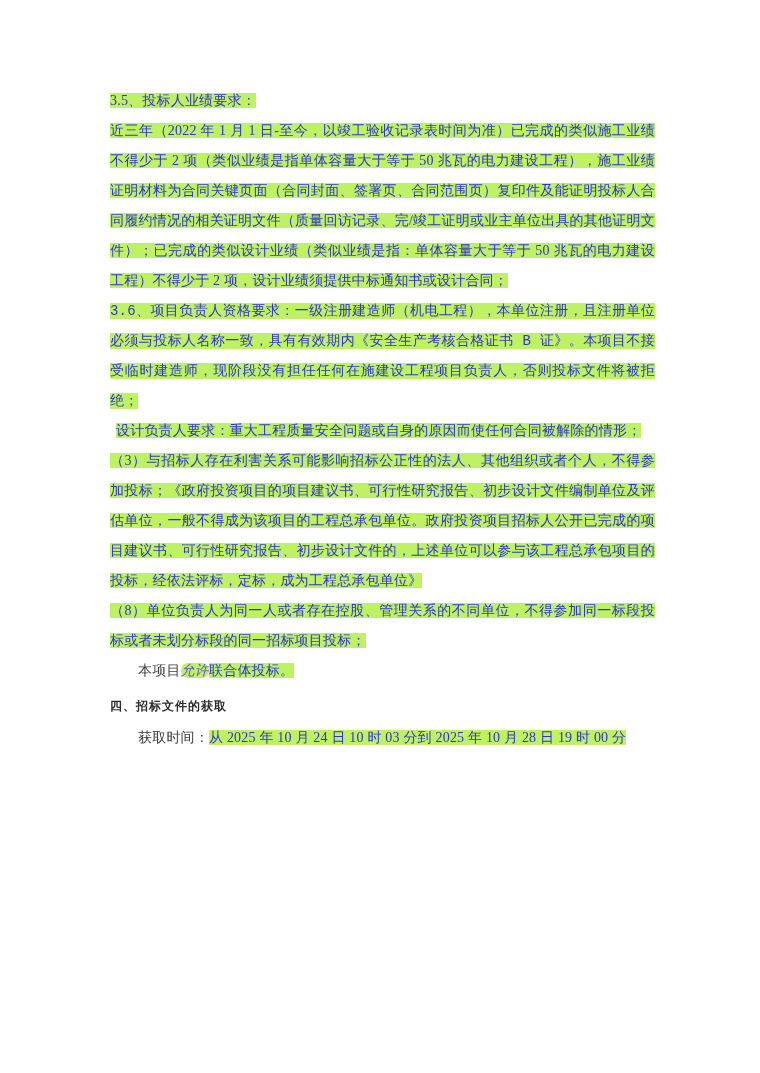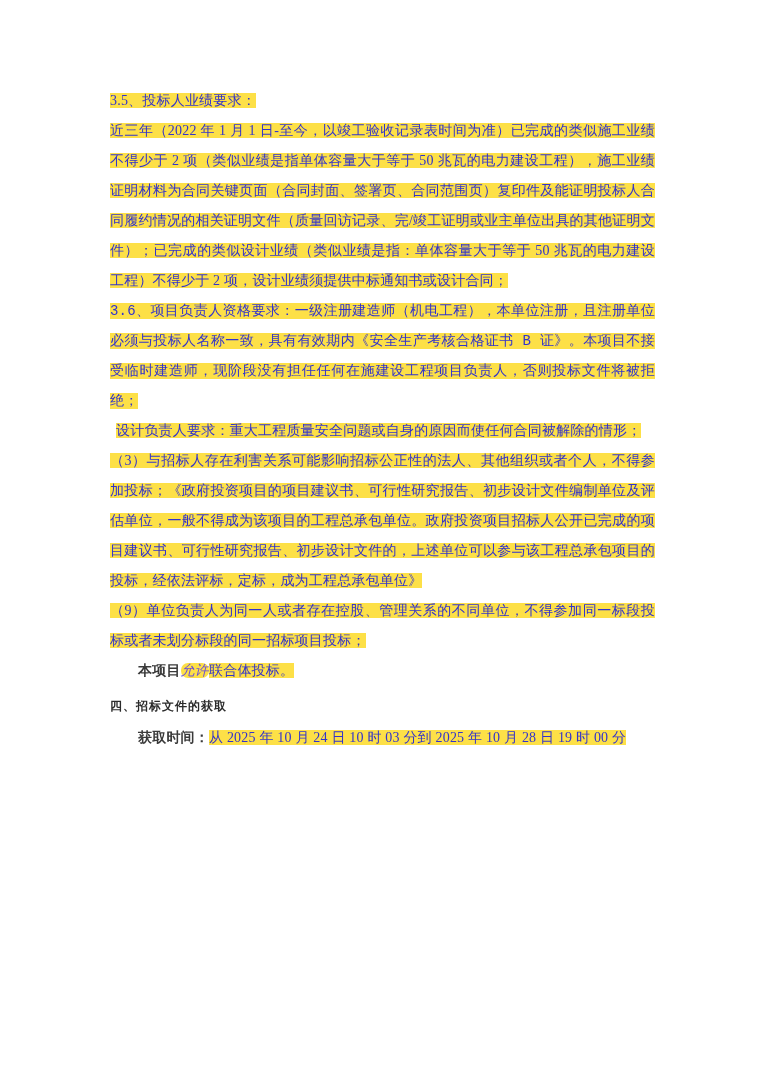--- a/index.html
+++ b/index.html
@@ -23,22 +23,22 @@
     line-height: 30px;
     text-align: justify;
     color: #3a3a3a;
     letter-spacing: 0.2px;
   }
   .doc p {
     margin: 0;
     padding: 0;
   }
   .blue { color: #3233cc; }
-  .hl { background-color: #fde047; }
-  .black { color: #3a3a3a; font-weight: bold; }
+  .hl { background-color: #bef264; }
+  .black { color: #3a3a3a; }
   .allow {
     font-style: italic;
     color: #6b4fd8;
     border-radius: 7px;
   }
   .para-36 { margin-top: 6px; font-family: Liberation Mono, monospace; }
   .indent-small { text-indent: 6px; }
   .indent { text-indent: 28px; }
   h2 {
     font-family: "Liberation Sans", "DejaVu Sans", sans-serif;
@@ -60,21 +60,21 @@
 
   <p><span class="blue hl">近三年（2022 年 1 月 1 日-至今，以竣工验收记录表时间为准）已完成的类似施工业绩不得少于 2 项（类似业绩是指单体容量大于等于 50 兆瓦的电力建设工程），施工业绩证明材料为合同关键页面（合同封面、签署页、合同范围页）复印件及能证明投标人合同履约情况的相关证明文件（质量回访记录、完/竣工证明或业主单位出具的其他证明文件）；已完成的类似设计业绩（类似业绩是指：单体容量大于等于 50 兆瓦的电力建设工程）不得少于 2 项，设计业绩须提供中标通知书或设计合同；</span></p>
 
   <p class="para-36"><span class="blue hl">3.6、项目负责人资格要求：一级注册建造师（机电工程），本单位注册，且注册单位必须与投标人名称一致，具有有效期内《安全生产考核合格证书 B 证》。本项目不接受临时建造师，现阶段没有担任任何在施建设工程项目负责人，否则投标文件将被拒绝；</span></p>
 
   <p class="indent-small"><span class="blue hl">设计负责人要求：重大工程质量安全问题或自身的原因而使任何合同被解除的情形；</span></p>
 
 
   <p><span class="blue hl">（3）与招标人存在利害关系可能影响招标公正性的法人、其他组织或者个人，不得参加投标；《政府投资项目的项目建议书、可行性研究报告、初步设计文件编制单位及评估单位，一般不得成为该项目的工程总承包单位。政府投资项目招标人公开已完成的项目建议书、可行性研究报告、初步设计文件的，上述单位可以参与该工程总承包项目的投标，经依法评标，定标，成为工程总承包单位》</span></p>
 
-  <p><span class="blue hl">（9）单位负责人为同一人或者存在控股、管理关系的不同单位，不得参加同一标段投标或者未划分标段的同一招标项目投标；</span></p>
+  <p><span class="blue hl">（8）单位负责人为同一人或者存在控股、管理关系的不同单位，不得参加同一标段投标或者未划分标段的同一招标项目投标；</span></p>
 
 
   <p class="indent"><span class="black">本项目</span><span class="allow hl">允许</span><span class="blue hl">联合体投标。</span></p>
 
   <h2>四、招标文件的获取</h2>
 
   <p class="indent"><span class="black">获取时间：</span><span class="blue hl">从 2025 年 10 月 24 日 10 时 03 分到 2025 年 10 月 28 日 19 时 00 分</span></p>
 
 
 

